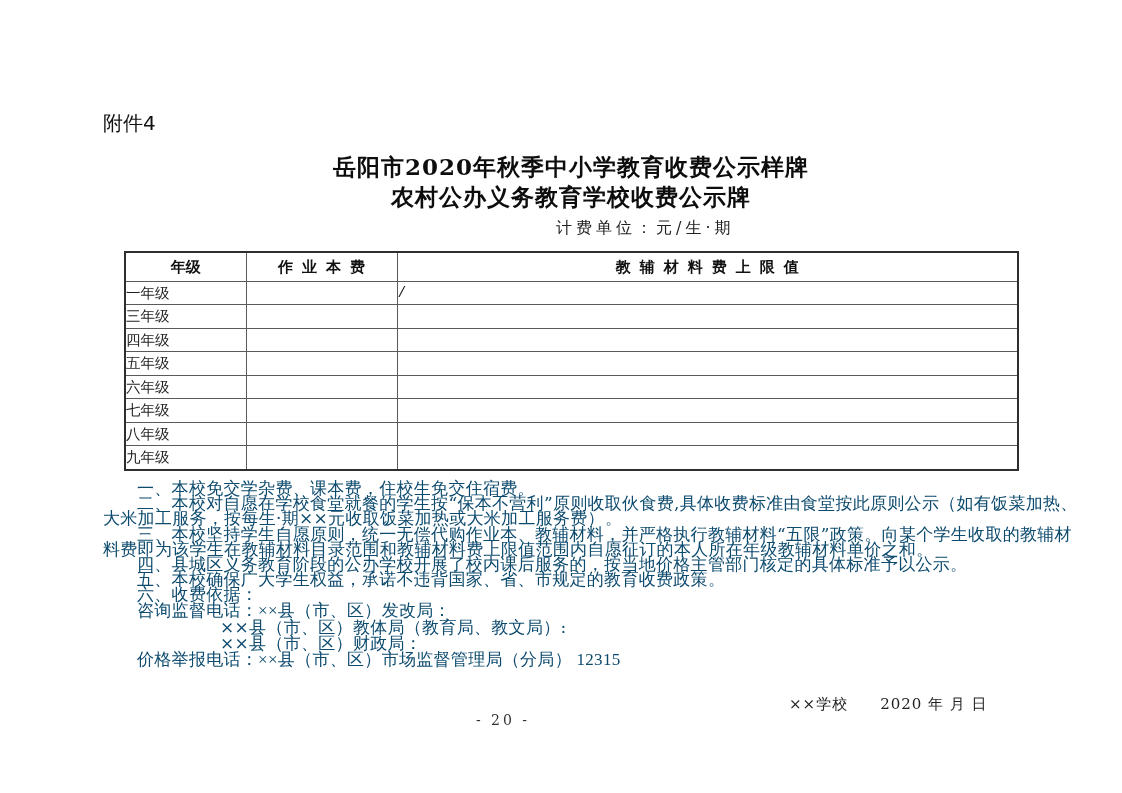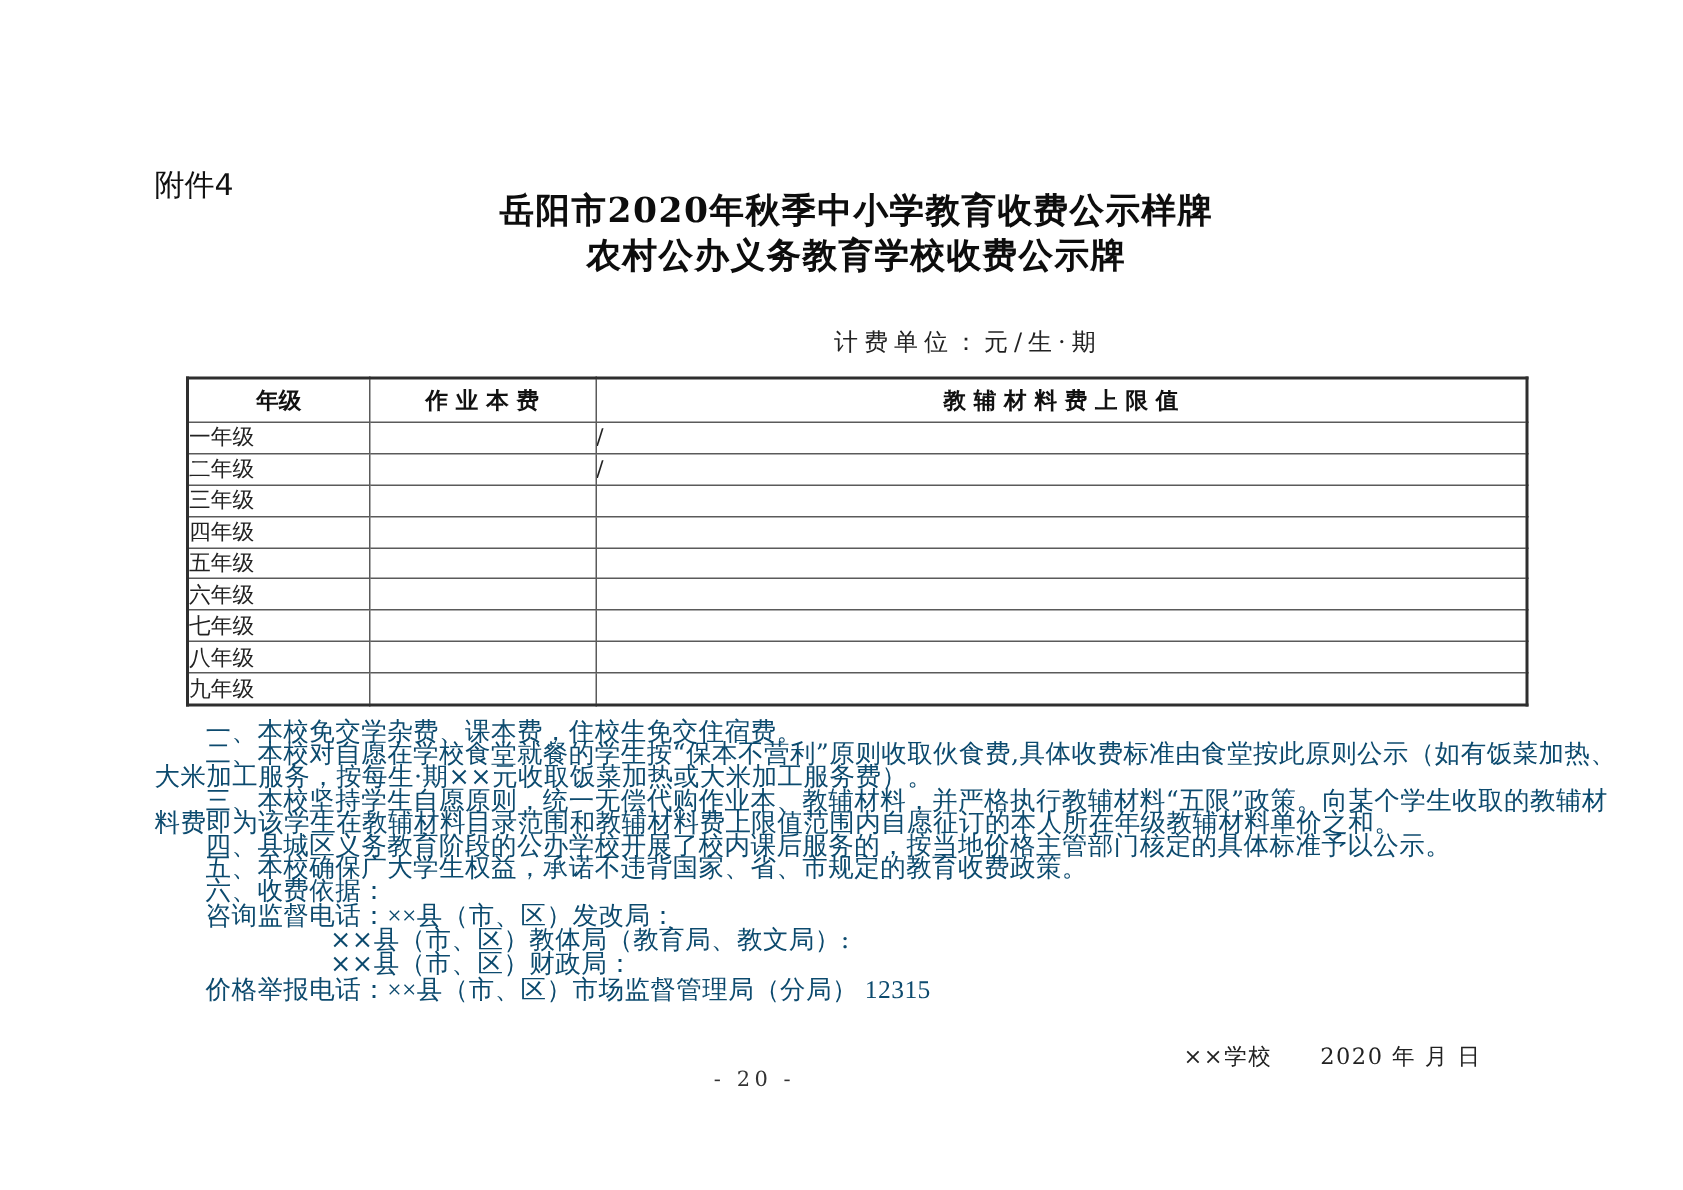--- a/index.html
+++ b/index.html
@@ -21,21 +21,21 @@
     left: 103px;
     top: 110px;
     font-size: 20px;
     font-family: "DejaVu Sans", "Liberation Sans", sans-serif;
     color: #111;
     white-space: nowrap;
   }
   .title-block {
     position: absolute;
     left: 124px;
-    top: 126px;
+    top: 152px;
     width: 894px;
     text-align: center;
     font-weight: bold;
     font-size: 23px;
     line-height: 30px;
     letter-spacing: 1px;
     color: #0d0d0d;
     white-space: nowrap;
   }
   .unit-note {
@@ -57,20 +57,21 @@
     table-layout: fixed;
     border: 2px solid #2e2e2e;
   }
   table.fee-table th,
   table.fee-table td {
     border: 1px solid #5a5a5a;
     vertical-align: middle;
     padding: 0;
     overflow: hidden;
     white-space: nowrap;
+    font-family: Liberation Mono, monospace;
   }
   table.fee-table th {
     height: 28px;
     font-size: 15px;
     font-weight: bold;
     color: #111;
   }
   table.fee-table td {
     height: 19px;
     font-size: 14.5px;
@@ -141,25 +142,20 @@
         <th>教 辅 材 料 费 上 限 值</th>
       </tr>
     </thead>
     <tbody>
         <tr>
           <td>一年级</td>
           <td></td>
           <td>/</td>
         </tr>
         <tr>
-          <td>二年级</td>
-          <td></td>
-          <td>/</td>
-        </tr>
-        <tr>
           <td>三年级</td>
           <td></td>
           <td></td>
         </tr>
         <tr>
           <td>四年级</td>
           <td></td>
           <td></td>
         </tr>
         <tr>

